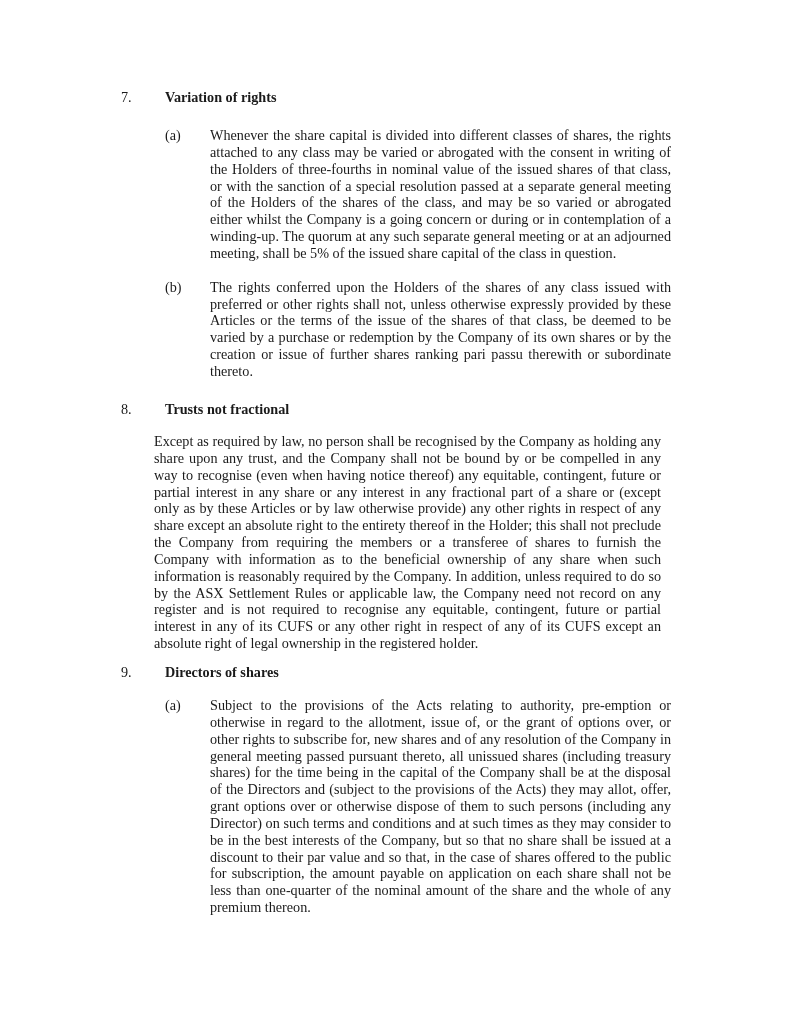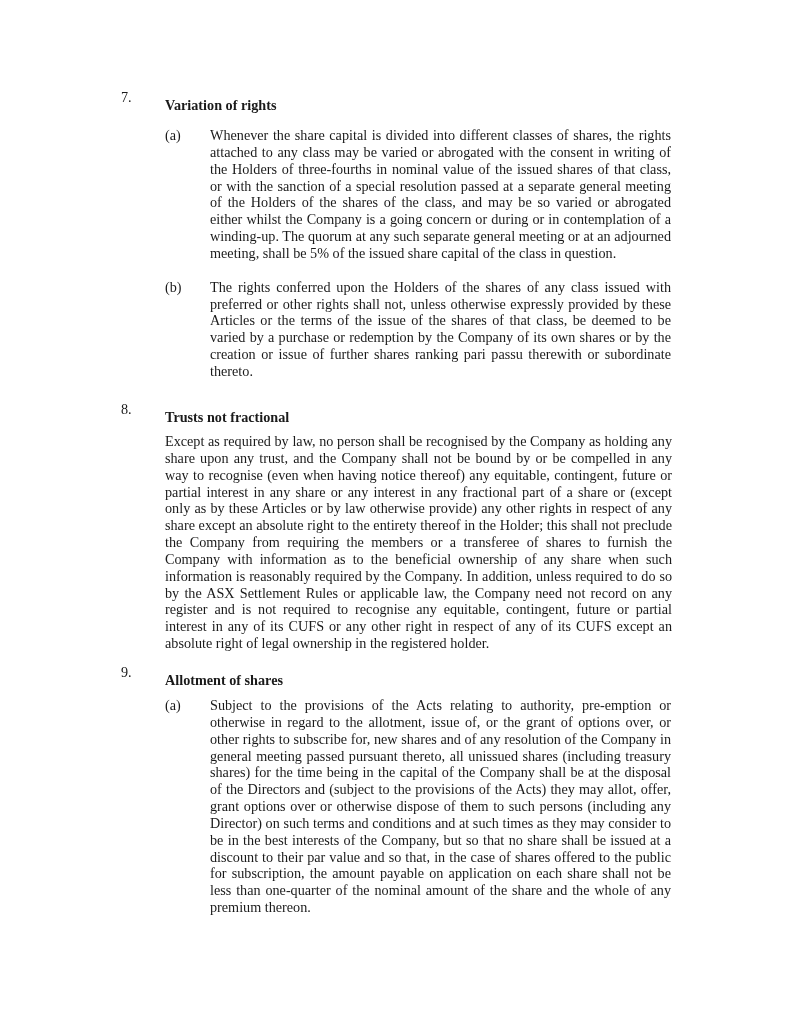--- a/index.html
+++ b/index.html
@@ -5,25 +5,25 @@
     html, body { margin: 0; padding: 0; background: #ffffff; }
     body {
       width: 791px; height: 1024px; position: relative; overflow: hidden;
       font-family: "Liberation Serif", serif; color: #1a1a1a;
       font-size: 14.2px; line-height: 16.85px;
     }
     .page { position: absolute; left: 0; top: 0; width: 791px; height: 1024px; }
     .section { position: absolute; left: 121px; width: 551px; }
     .sec-head { position: relative; height: 17px; }
     .sec-num { position: absolute; left: 0; top: 0; }
-    .sec-title { position: absolute; left: 44px; top: 8px; font-weight: bold; }
+    .sec-title { position: absolute; left: 44px; top: 0; font-weight: bold; }
     .item { position: relative; margin-left: 44px; }
     .item-label { position: absolute; left: 0; top: 0; }
     .item-body { margin-left: 45px; text-align: justify; width: 461px; }
-    .para { margin-left: 44px; text-align: justify; width: 507px; }
+    .para { margin-left: 33px; text-align: justify; width: 507px; }
     p { margin: 0; }
   </style>
 </head>
 <body>
 
 <div class="page">
 
   <div class="section" style="top:89px;">
     <div class="sec-head">
       <span class="sec-num">7.</span>
@@ -43,21 +43,21 @@
     <div class="sec-head">
       <span class="sec-num">8.</span>
       <span class="sec-title">Trusts not fractional</span>
     </div>
     <p class="para" style="margin-top:15px;">Except as required by law, no person shall be recognised by the Company as holding any share upon any trust, and the Company shall not be bound by or be compelled in any way to recognise (even when having notice thereof) any equitable, contingent, future or partial interest in any share or any interest in any fractional part of a share or (except only as by these Articles or by law otherwise provide) any other rights in respect of any share except an absolute right to the entirety thereof in the Holder; this shall not preclude the Company from requiring the members or a transferee of shares to furnish the Company with information as to the beneficial ownership of any share when such information is reasonably required by the Company.  In addition, unless required to do so by the ASX Settlement Rules or applicable law, the Company need not record on any register and is not required to recognise any equitable, contingent, future or partial interest in any of its CUFS or any other right in respect of any of its CUFS except an absolute right of legal ownership in the registered holder.</p>
   </div>
 
   <div class="section" style="top:664px;">
     <div class="sec-head">
       <span class="sec-num">9.</span>
-      <span class="sec-title">Allotment of shares</span>
+      <span class="sec-title">Directors of shares</span>
     </div>
     <div class="item" style="margin-top:16px;">
       <span class="item-label">(a)</span>
       <p class="item-body">Subject to the provisions of the Acts relating to authority, pre-emption or otherwise in regard to the allotment, issue of, or the grant of options over, or other rights to subscribe for, new shares and of any resolution of the Company in general meeting passed pursuant thereto, all unissued shares (including treasury shares) for the time being in the capital of the Company shall be at the disposal of the Directors and (subject to the provisions of the Acts) they may allot, offer, grant options over or otherwise dispose of them to such persons (including any Director) on such terms and conditions and at such times as they may consider to be in the best interests of the Company, but so that no share shall be issued at a discount to their par value and so that, in the case of shares offered to the public for subscription, the amount payable on application on each share shall not be less than one-quarter of the nominal amount of the share and the whole of any premium thereon.</p>
     </div>
   </div>
 
 </div>
 
 </body></html>

